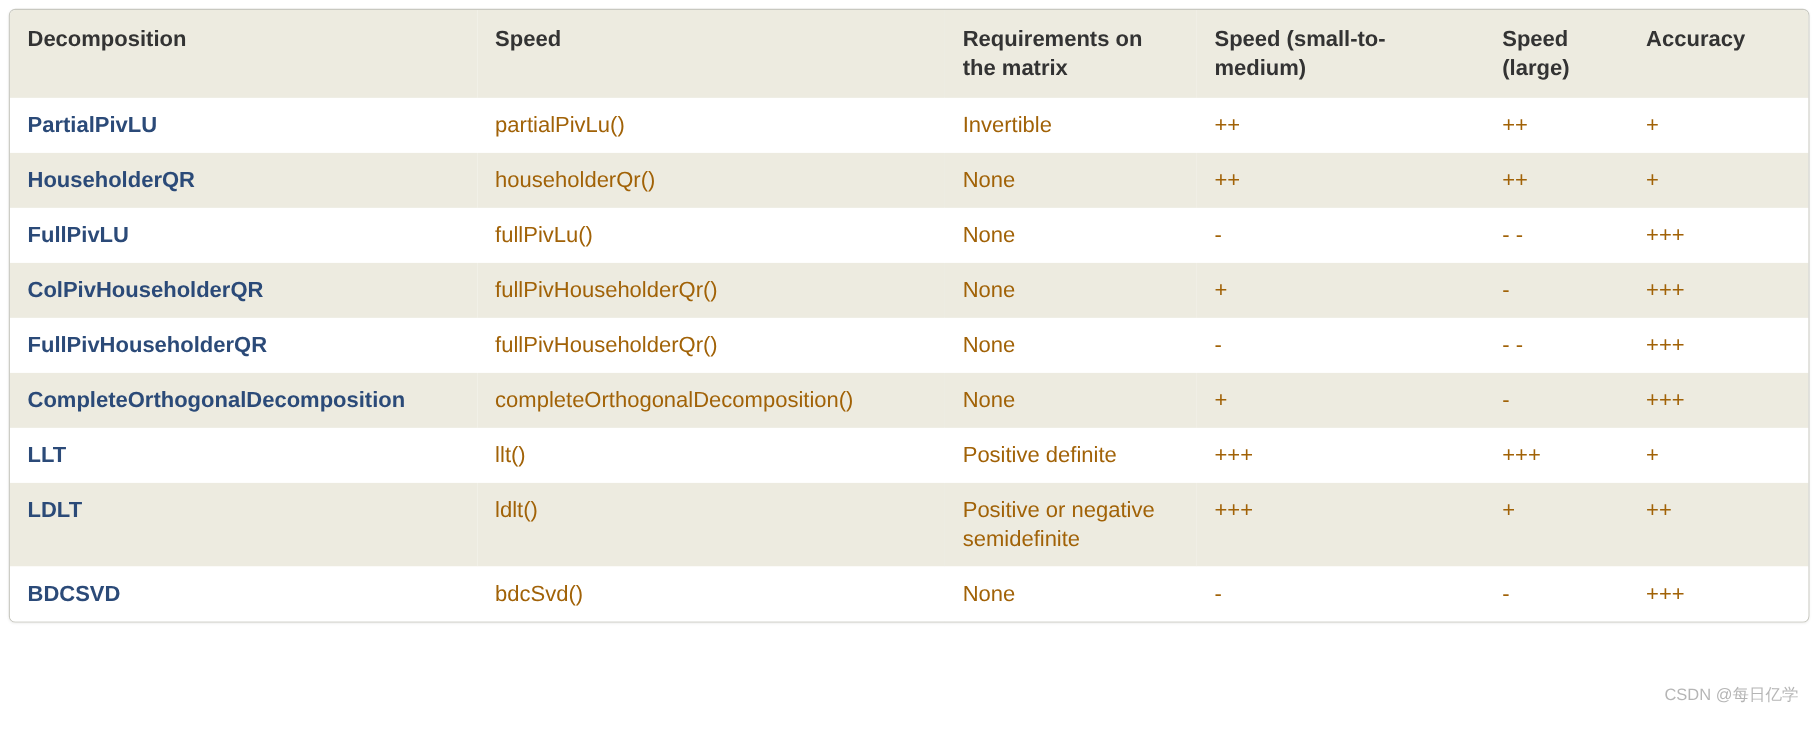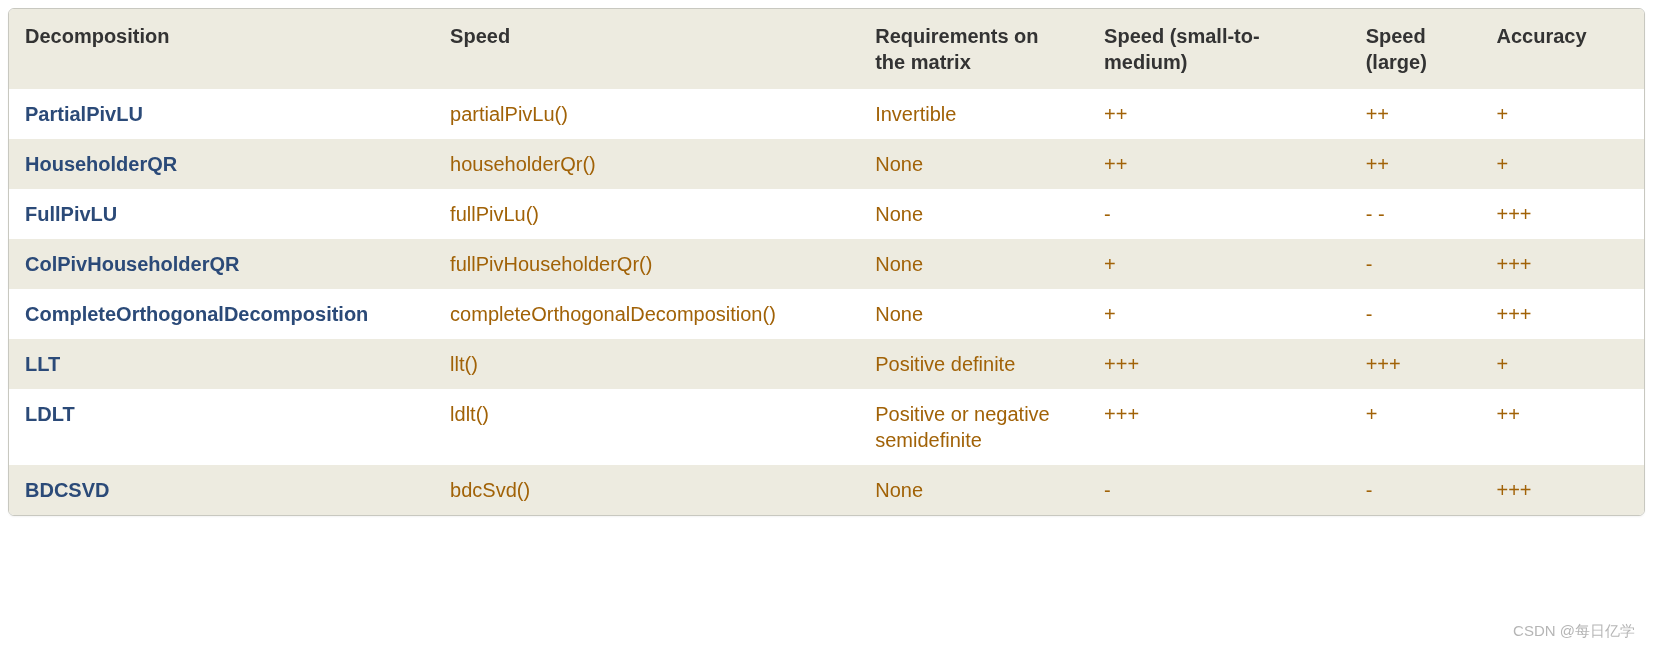--- a/index.html
+++ b/index.html
@@ -108,20 +108,28 @@
       </tr>
       <tr>
         <td class="decomp">ColPivHouseholderQR</td>
         <td>fullPivHouseholderQr()</td>
         <td>None</td>
         <td>+</td>
         <td>-</td>
         <td>+++</td>
       </tr>
       <tr>
+        <td class="decomp">FullPivHouseholderQR</td>
+        <td>fullPivHouseholderQr()</td>
+        <td>None</td>
+        <td>-</td>
+        <td>- -</td>
+        <td>+++</td>
+      </tr>
+      <tr>
         <td class="decomp">CompleteOrthogonalDecomposition</td>
         <td>completeOrthogonalDecomposition()</td>
         <td>None</td>
         <td>+</td>
         <td>-</td>
         <td>+++</td>
       </tr>
       <tr>
         <td class="decomp">LLT</td>
         <td>llt()</td>

